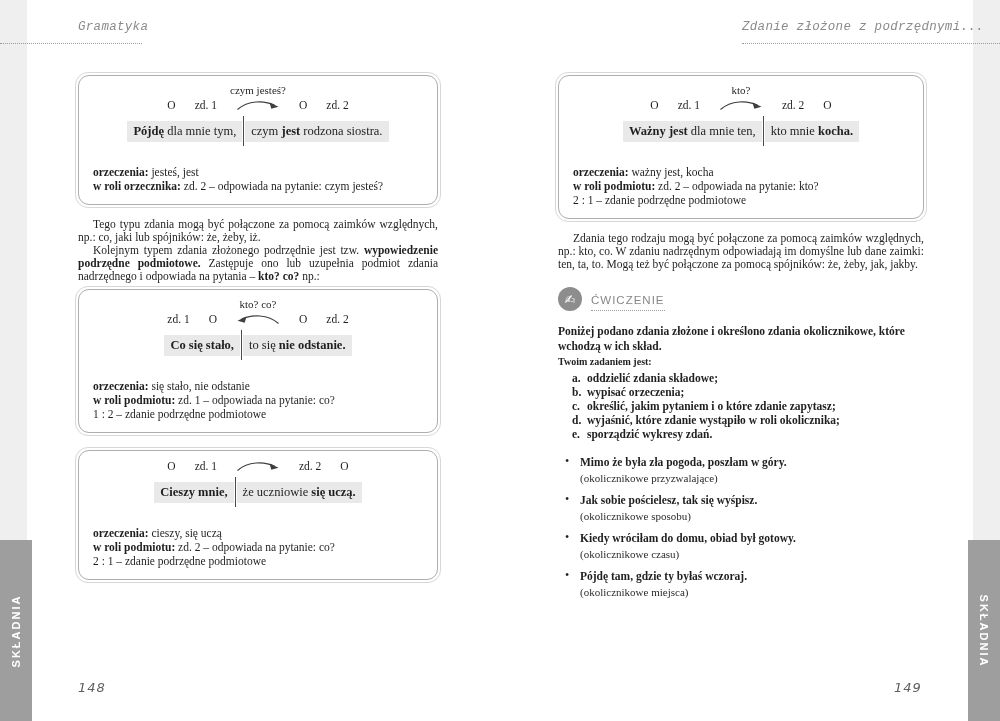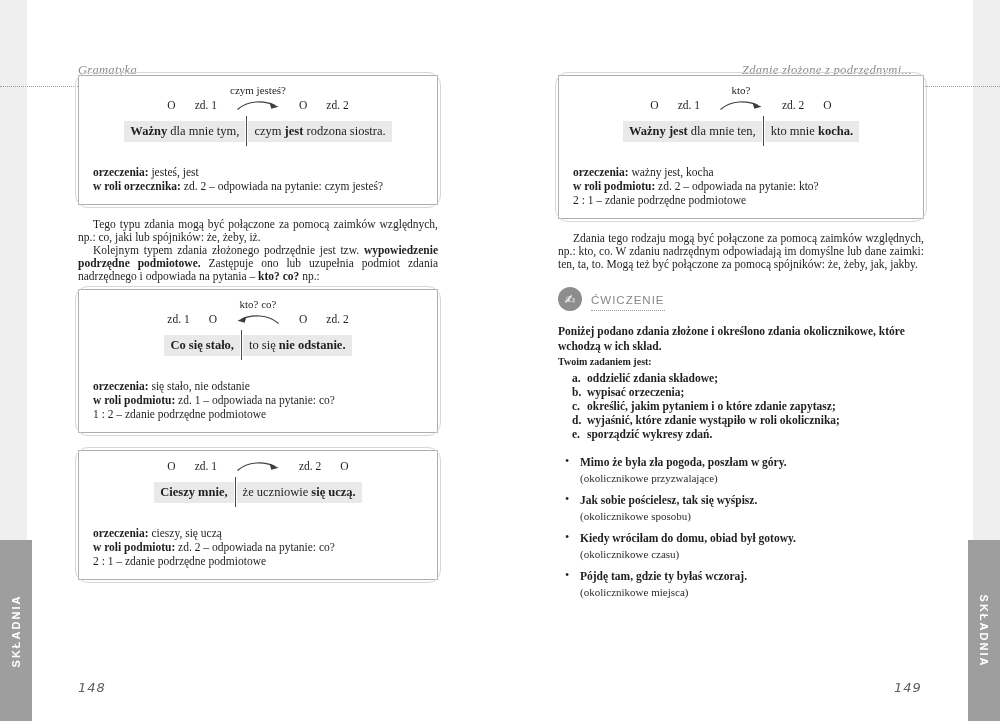--- a/index.html
+++ b/index.html
@@ -13,34 +13,34 @@
   .edge-strip.l{left:0}.edge-strip.r{right:0}
   .side-tab{position:absolute;top:540px;width:32px;height:181px;background:#9e9e9e;
     display:flex;align-items:center;justify-content:center;}
   .side-tab.l{left:0}.side-tab.r{right:0}
   .tab-label{color:#fff;font-family:"Liberation Sans",sans-serif;font-weight:bold;
     font-size:11px;letter-spacing:2px;white-space:nowrap;}
   .side-tab.l .tab-label{transform:rotate(-90deg);}
   .side-tab.r .tab-label{transform:rotate(90deg);}
   
   .running-head{position:absolute;top:20px;height:23px;border-bottom:1px dotted #9a9a9a;
-    font-family:Liberation Serif, serif;font-style:italic;color:#8a8a8a;font-size:12.5px;
-    letter-spacing:.3px;white-space:nowrap;margin-top:43px;}
+    font-family:Liberation Mono, monospace;font-style:italic;color:#8a8a8a;font-size:12.5px;
+    letter-spacing:.3px;white-space:nowrap;}
   .running-head.l{left:0;width:142px;}
   .running-head.l span{margin-left:78px;}
   .running-head.r{left:742px;width:258px;}
   .page-num{position:absolute;top:680px;font-family:"DejaVu Sans",sans-serif;font-style:italic;
     color:#5f5f5f;font-size:13px;letter-spacing:1px;}
   .page-num.l{left:78px}.page-num.r{left:894px}
   
   .col{position:absolute;top:75px;}
   .col.left{left:78px;width:360px;}
   .col.right{left:558px;width:366px;}
   
-  .box{border:1px solid #aeaeae;border-radius:0;background:#fff;position:relative;
+  .box{border:1px solid #aeaeae;border-radius:11px;background:#fff;position:relative;
     padding:8px 14px 11px;}
   .box::after{content:"";position:absolute;inset:-4px;border:1px solid #d7d7d7;
     border-radius:13px;pointer-events:none;}
   .diagram{text-align:center;}
   .q{font-size:11px;margin-bottom:2px;}
   .lrow{display:flex;justify-content:center;align-items:center;gap:19px;
     font-size:11.5px;margin-bottom:5px;}
   .arrow{display:inline-flex;align-items:center;}
   .arrow.dir-left{transform:scaleX(-1);}
   .sent{display:flex;justify-content:center;align-items:center;}
@@ -105,21 +105,21 @@
         <span class="arrow">
             <svg width="44" height="13" viewBox="0 0 44 13">
               <path d="M1.5 11.5 C 12 2.5, 28 2, 39 7.5" stroke="#3f3f3f" stroke-width="1.1" fill="none"></path>
               <path d="M42.5 8.8 L33.5 4.6 L35.3 10.7 Z" fill="#3f3f3f"></path>
             </svg>
           </span>
         <span>O</span>
         <span>zd. 2</span>
       </div>
       <div class="sent">
-        <span class="hl"><span class="b">Ważny</span><span> dla mnie tym,</span></span>
+        <span class="hl"><span class="b">Pójdę</span><span> dla mnie tym,</span></span>
         <span class="sent-divider"></span>
         <span class="hl"><span>czym </span><span class="b">jest</span><span> rodzona siostra.</span></span>
       </div>
     </div>
     <div class="details">
       <div><span class="b">orzeczenia:</span><span> jesteś, jest</span></div>
       <div><span class="b">w roli orzecznika:</span><span> zd. 2 – odpowiada na pytanie: czym jesteś?</span></div>
     </div>
   </section>
 

